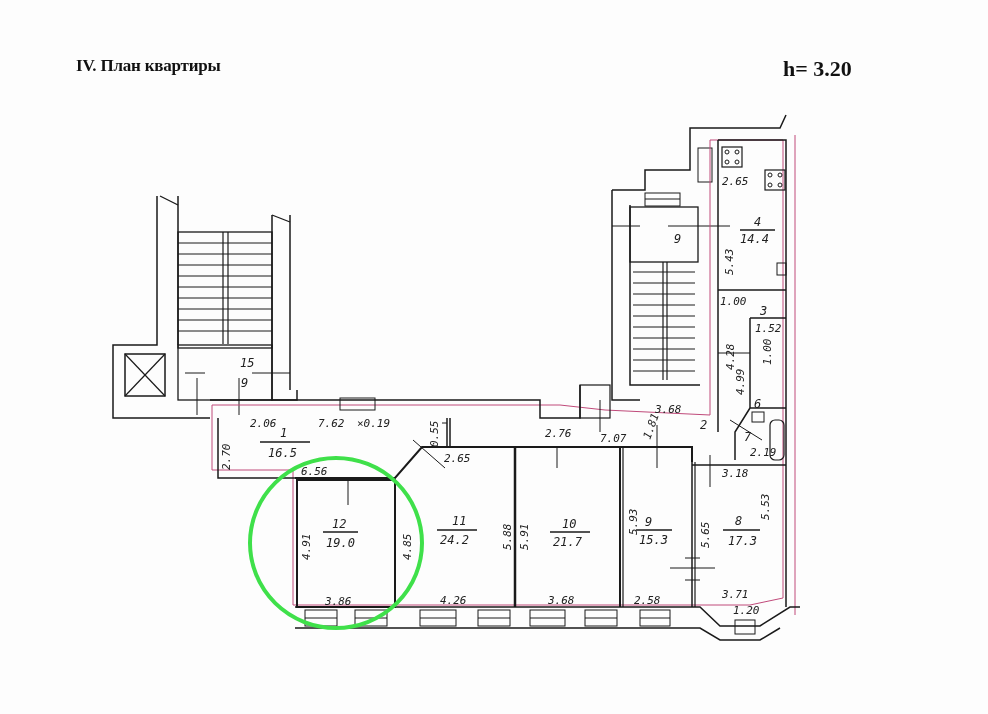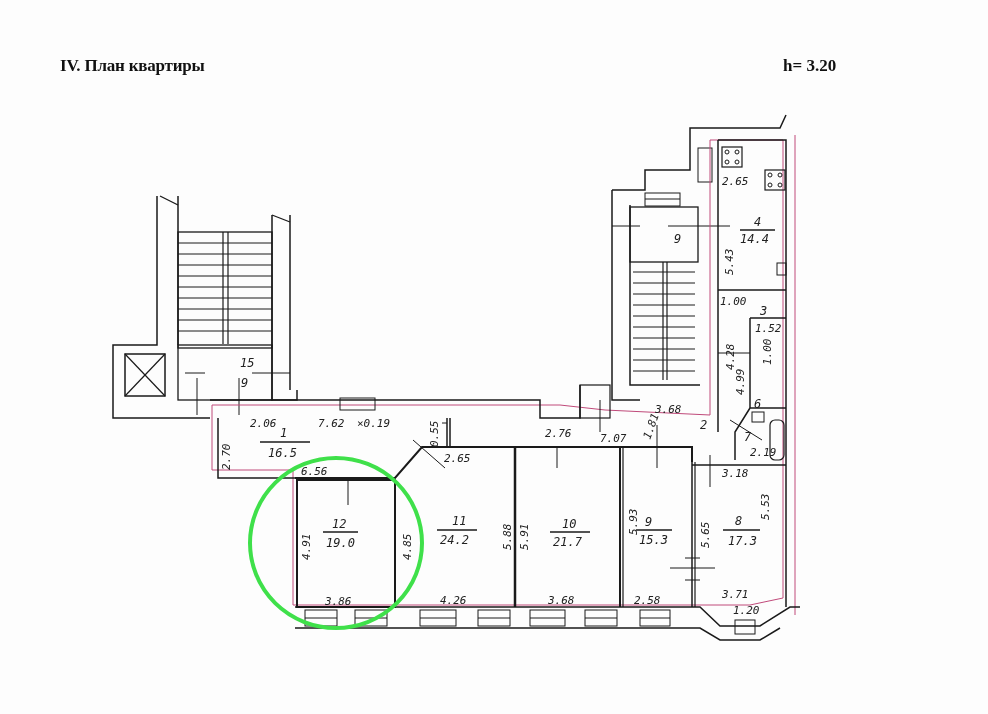--- a/index.html
+++ b/index.html
@@ -3,29 +3,29 @@
 <meta charset="utf-8">
 <style>
   html, body { margin: 0; padding: 0; }
   body {
     width: 988px; height: 714px; overflow: hidden;
     background: #fdfdfd;
     font-family: "Liberation Serif", serif;
     position: relative;
   }
   .title {
-    position: absolute; left: 60px; top: 56px;
+    position: absolute; left: 76px; top: 56px;
     font-family: "Liberation Serif", serif;
     font-weight: bold; font-size: 17px; color: #111;
     letter-spacing: -0.2px;
   }
   .height {
     position: absolute; left: 783px; top: 56px;
     font-family: "Liberation Serif", serif;
-    font-weight: bold; font-size: 17px; color: #111;
+    font-weight: bold; font-size: 22px; color: #111;
   }
   svg.plan { position: absolute; left: 0; top: 0; }
   .dim { font-family: "DejaVu Sans Mono", monospace; font-size: 11px; font-style: italic; fill: #222; }
   .num { font-family: "DejaVu Sans Mono", monospace; font-size: 12px; font-style: italic; fill: #222; }
   .area { font-family: "DejaVu Sans Mono", monospace; font-size: 12px; font-style: italic; fill: #222; }
   .w { stroke: #1a1a1a; fill: none; }
   .pink { stroke: #c04a7a; fill: none; stroke-width: 1; }
 </style>
 </head>
 <body>

